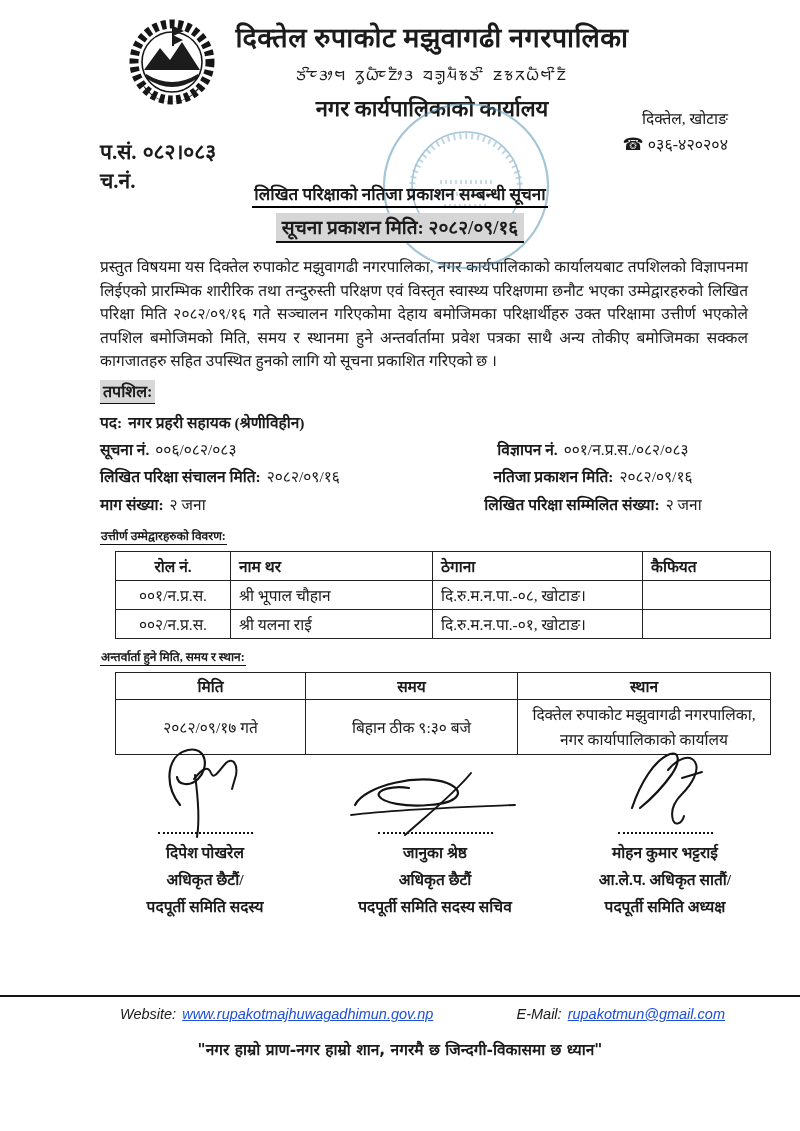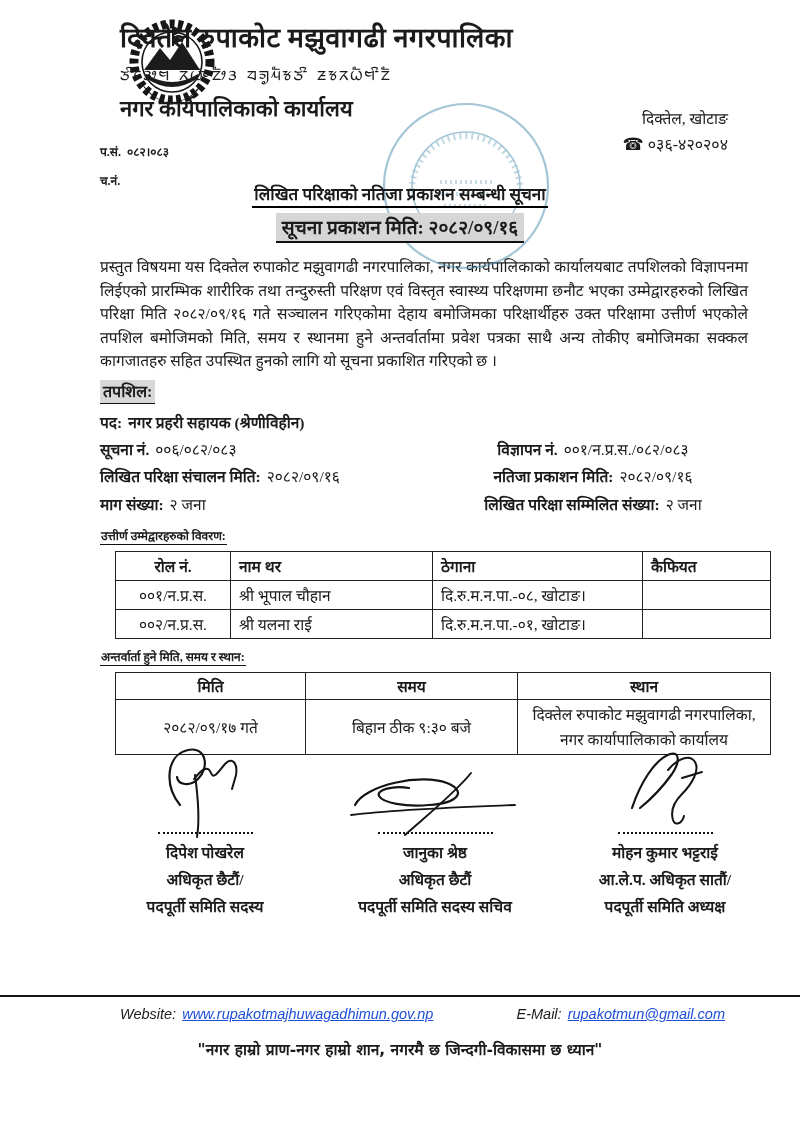--- a/index.html
+++ b/index.html
@@ -6,28 +6,28 @@
   html,body { background:#9a9a9a; }
   .page {
     position:relative; width:800px; height:1131px; margin:0 auto;
     background:#ffffff; overflow:hidden; color:#1b1b1b;
     font-family:"Liberation Serif","DejaVu Serif",serif;
     font-size:15.5px;
   }
   
   .sec-header { position:absolute; top:0; left:0; width:800px; height:250px; }
   .logo { position:absolute; left:126px; top:12px; width:92px; height:96px; }
-  .head-center { position:absolute; left:120px; top:18px; width:640px; }
+  .head-center { position:absolute; left:112px; top:18px; width:640px; text-align:center; }
   .org-name { font-size:27px; font-weight:bold; letter-spacing:.5px; }
   .org-limbu { font-size:19px; margin-top:7px; letter-spacing:2px; font-family:"DejaVu Sans",sans-serif; }
   .office-name { font-size:22px; font-weight:bold; margin-top:7px; }
   .contact { position:absolute; right:72px; top:106px; text-align:right; line-height:26px; }
   .phone-row { font-size:16px; }
   .phone-icon { font-size:17px; margin-right:4px; }
-  .refs { position:absolute; left:100px; top:138px; line-height:29px; font-weight:bold; font-size:12px; }
+  .refs { position:absolute; left:100px; top:138px; line-height:29px; font-weight:bold; font-size:21px; }
   .stamp { position:absolute; left:378px; top:98px; width:176px; height:176px; opacity:.5; pointer-events:none; }
   .titles { position:absolute; left:0; top:182px; width:800px; text-align:center; }
   .title1 { display:inline-block; font-size:17px; font-weight:bold; border-bottom:2px solid #000000; padding:0 2px 1px; }
   .title2-wrap { margin-top:5px; }
   .title2 { display:inline-block; font-size:19px; font-weight:bold; background:#d6d6d6; border-bottom:2px solid #111; padding:1px 6px 1px; }
   
   .paragraph { margin:255px 52px 0 100px; text-align:justify; line-height:23.5px; }
   .tapasil { margin:7px 0 0 100px; }
   .hl-heading { display:inline-block; font-weight:bold; background:#d8d8d8; border-bottom:1.8px solid #111; padding:0 3px 1px; font-size:16px; }
   .post-line { margin:7px 0 0 100px; }

